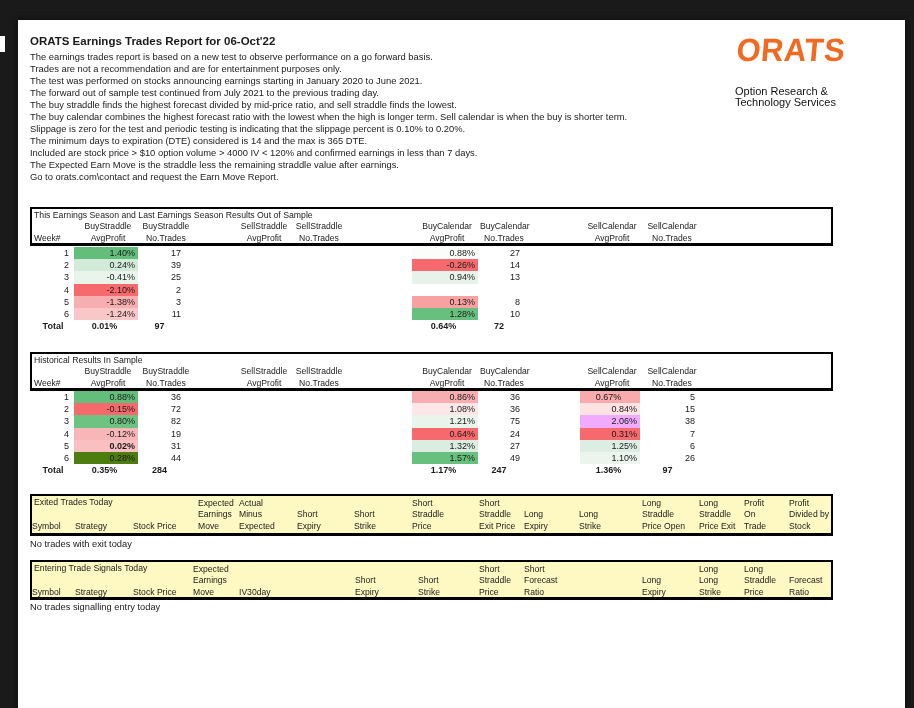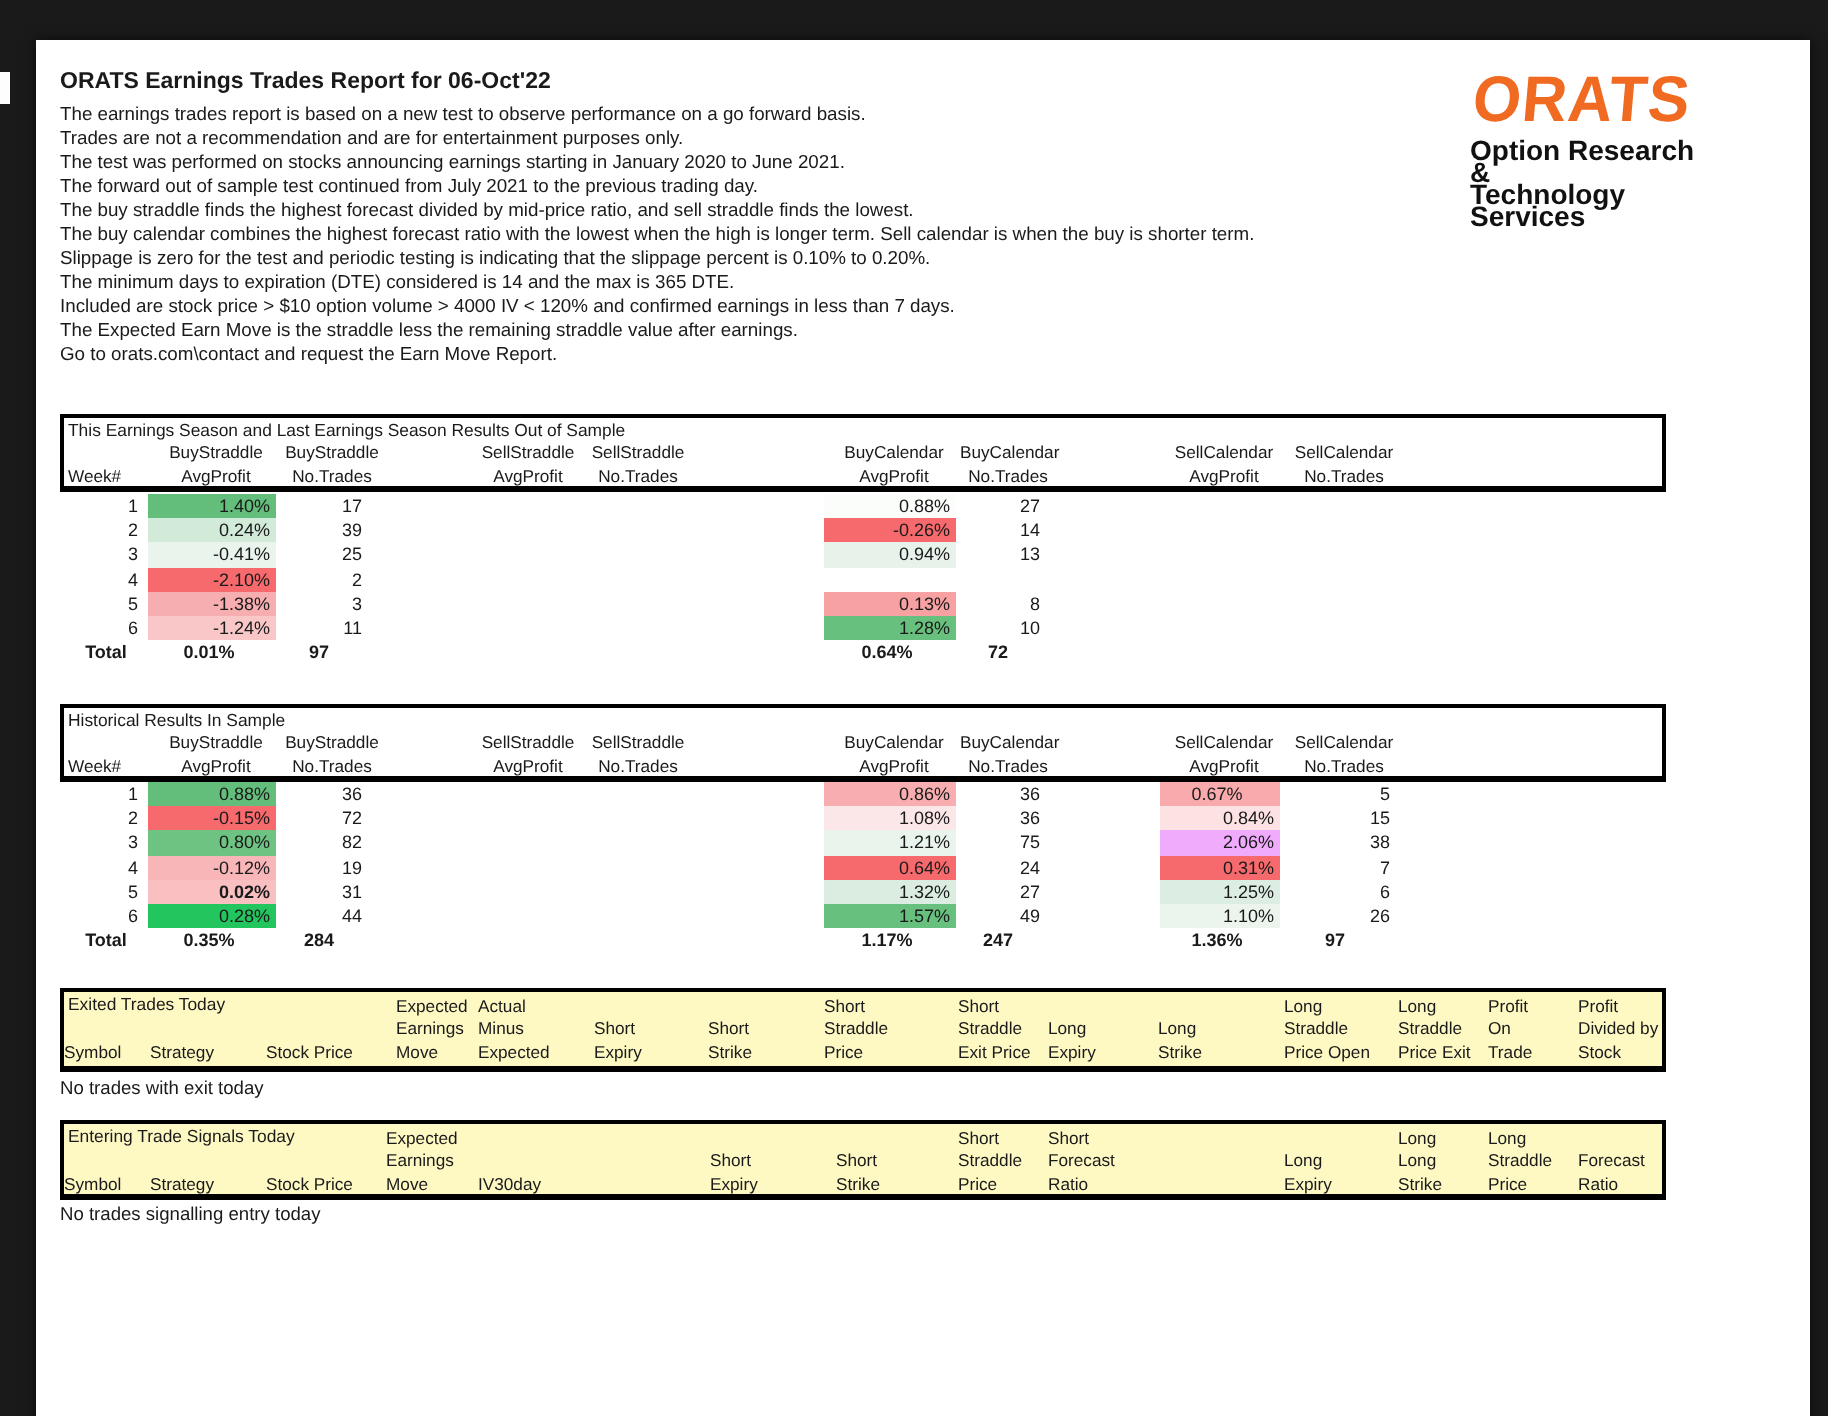--- a/index.html
+++ b/index.html
@@ -9,21 +9,21 @@
         box-shadow:0 0 6px rgba(0,0,0,.6);}
   .notch{position:absolute;left:0;top:36px;width:5px;height:16px;background:#fdfdfd;}
 
   .report-title{position:absolute;left:12px;top:15px;font-size:11.5px;font-weight:bold;white-space:nowrap;}
   .intro{position:absolute;left:12px;top:31px;}
   .intro div{font-size:9.4px;line-height:12.05px;white-space:nowrap;}
 
   .logo{position:absolute;left:717px;top:14px;width:120px;}
   .logo-brand{font-size:31px;font-weight:800;letter-spacing:.5px;line-height:34px;
               transform:skewX(-5deg) scaleY(1.04);transform-origin:left bottom;}
-  .logo-sub{font-size:14px;font-weight:bold;line-height:11px;color:#111;margin-top:2px;}
+  .logo-sub{font-size:11px;font-weight:normal;line-height:11px;color:#111;margin-top:18px;}
 
   
   .resbox{position:absolute;left:12px;width:803px;height:39px;border:2px solid #000;border-bottom-width:3px;
           box-sizing:border-box;background:#fff;}
   .tbl-title{font-size:8.7px;line-height:11px;padding:1px 0 0 2px;white-space:nowrap;}
   .hrow{height:11.5px;font-size:8.6px;line-height:11.5px;white-space:nowrap;}
   .rgrid{display:grid;grid-template-columns:44px 64px 52px 46px 52px 58px 66px 66px 48px 54px 60px 60px 1fr;}
   .hc{text-align:center;overflow:visible;}
   .hc.wk{text-align:left;padding-left:2px;}
 
@@ -325,21 +325,21 @@
           <div class="rc c6"></div>
           <div class="rc c7 pct" style="background: rgb(218, 237, 224);">1.32%</div>
           <div class="rc c8 ntr">27</div>
           <div class="rc c9"></div>
           <div class="rc c10 pct" style="background: rgb(220, 238, 227);">1.25%</div>
           <div class="rc c11 ntr">6</div>
           <div class="rc c12"></div>
         </div>
         <div class="rrow rgrid">
           <div class="rc c0 wknum">6</div>
-          <div class="rc c1 pct" style="background: #22c55e;">0.28%</div>
+          <div class="rc c1 pct" style="background: #4d7c0f;">0.28%</div>
           <div class="rc c2 ntr">44</div>
           <div class="rc c3"></div>
           <div class="rc c4"></div>
           <div class="rc c5"></div>
           <div class="rc c6"></div>
           <div class="rc c7 pct" style="background: rgb(104, 192, 126);">1.57%</div>
           <div class="rc c8 ntr">49</div>
           <div class="rc c9"></div>
           <div class="rc c10 pct" style="background: rgb(235, 245, 238);">1.10%</div>
           <div class="rc c11 ntr">26</div>

